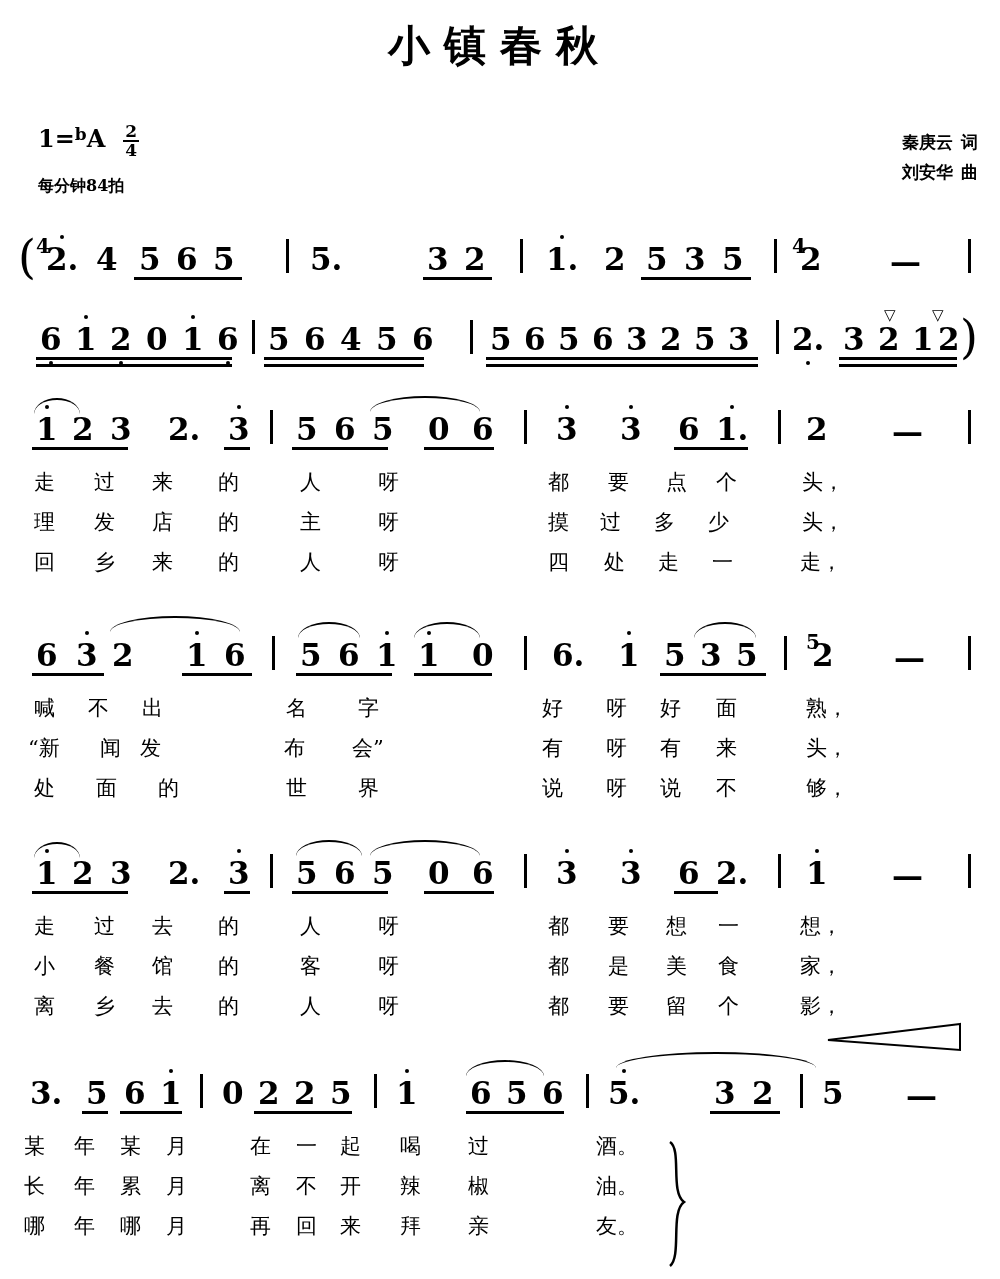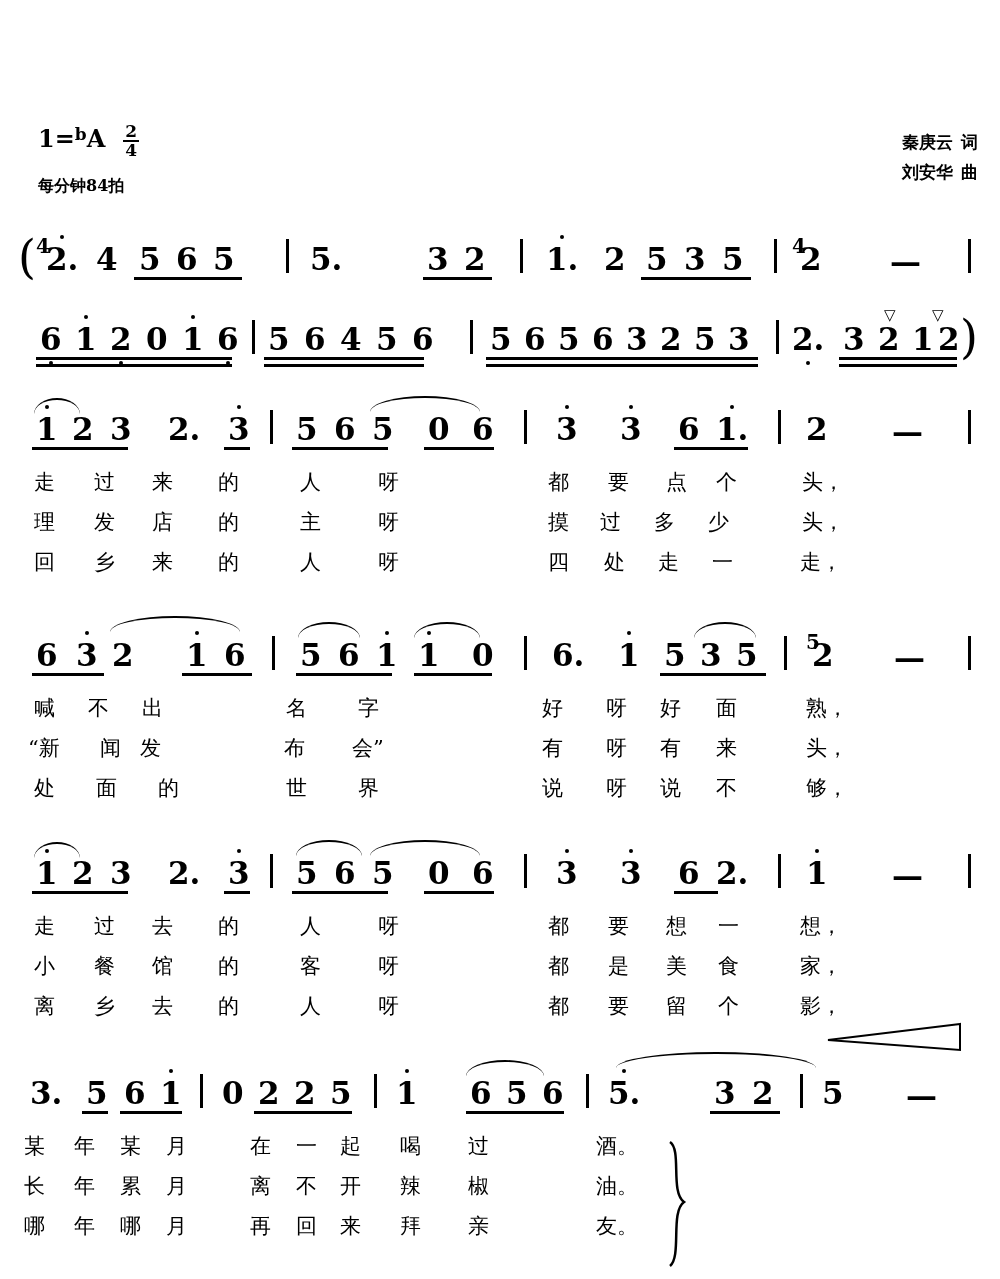--- a/index.html
+++ b/index.html
@@ -158,20 +158,21 @@
   }
   .hairpin {
     position: absolute;
   }
 </style>
 </head>
 <body>
 
 <div class="sheet">
 
+  <div class="title">小镇春秋</div>
 
   <div class="keyblock">
     <div class="key-line">
       <span>1=</span>
         <span class="flat">b</span>
         <span>A</span>
       <span class="meter">
         <span class="num">2</span>
         <span class="den">4</span>
       </span>

